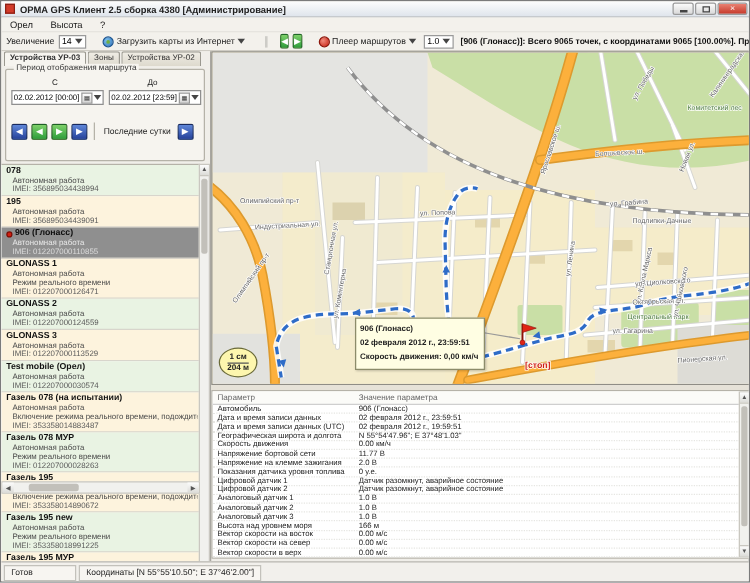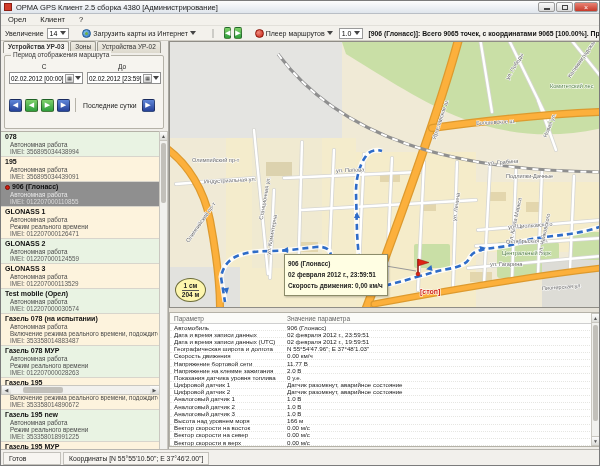--- a/index.html
+++ b/index.html
@@ -1,21 +1,21 @@
 <!DOCTYPE html>
 <html><head>
 <meta charset="utf-8">
 <style>
   html,body{margin:0;padding:0;background:#9aa0a6;}
   *{box-sizing:border-box;font-family:"Liberation Sans",sans-serif;}
   .win{position:relative;width:600px;height:466px;background:#f0eee9;overflow:hidden;border:1px solid #7b7b7b;}
   
   .titlebar{position:absolute;left:0;top:0;width:600px;height:13px;background:linear-gradient(#fdfdfd,#dfe5ec);border-bottom:1px solid #b9bec5;display:flex;align-items:center;padding:0 3px;}
   .appicon{width:8px;height:8px;background:#d23b2a;border:1px solid #8d1f14;margin-right:4px;flex:none;}
-  .title{font-size:7.5px;color:#222;white-space:nowrap;}
+  .title{font-size:7.5px;color:#222;white-space:nowrap;font-weight:bold;}
   .winbtns{margin-left:auto;display:flex;gap:1px;}
   .wbtn{width:17px;height:10px;border:1px solid #9a9a9a;background:linear-gradient(#fbfbfb,#d9d9d9);border-radius:2px;display:flex;align-items:center;justify-content:center;font-size:7px;line-height:7px;color:#333;}
   .wbtn.close{background:linear-gradient(#e98374,#c6392a);color:#fff;width:24px;}
   .minbar{width:6px;height:2px;background:#444;margin-top:4px;}
   .maxbox{width:6px;height:5px;border:1.5px solid #444;}
   
   .menubar{position:absolute;left:0;top:13px;width:600px;height:12px;background:#f3f1ec;display:flex;align-items:center;gap:14px;padding:0 7px;border-bottom:1px solid #e2e0da;}
   .menuitem{font-size:7.5px;color:#1a1a1a;}
   
   .toolbar{position:absolute;left:0;top:25px;width:600px;height:15px;background:#f3f1ec;border-bottom:1px solid #cfccc4;display:flex;align-items:center;padding:0 4px;gap:3px;white-space:nowrap;}
@@ -110,21 +110,21 @@
         </span>
       <span class="wbtn">
           <span class="maxbox"></span>
         </span>
       <span class="wbtn close">×</span>
     </span>
   </div>
 
   <div class="menubar">
     <span class="menuitem">Орел</span>
-    <span class="menuitem">Клиент</span>
+    <span class="menuitem">Высота</span>
     <span class="menuitem">?</span>
   </div>
 
   <div class="toolbar">
     <span class="tlabel">Увеличение</span>
     <span class="combo">
         <span>14</span>
         <span class="droparrow"></span>
       </span>
     <span class="tsep"></span>

